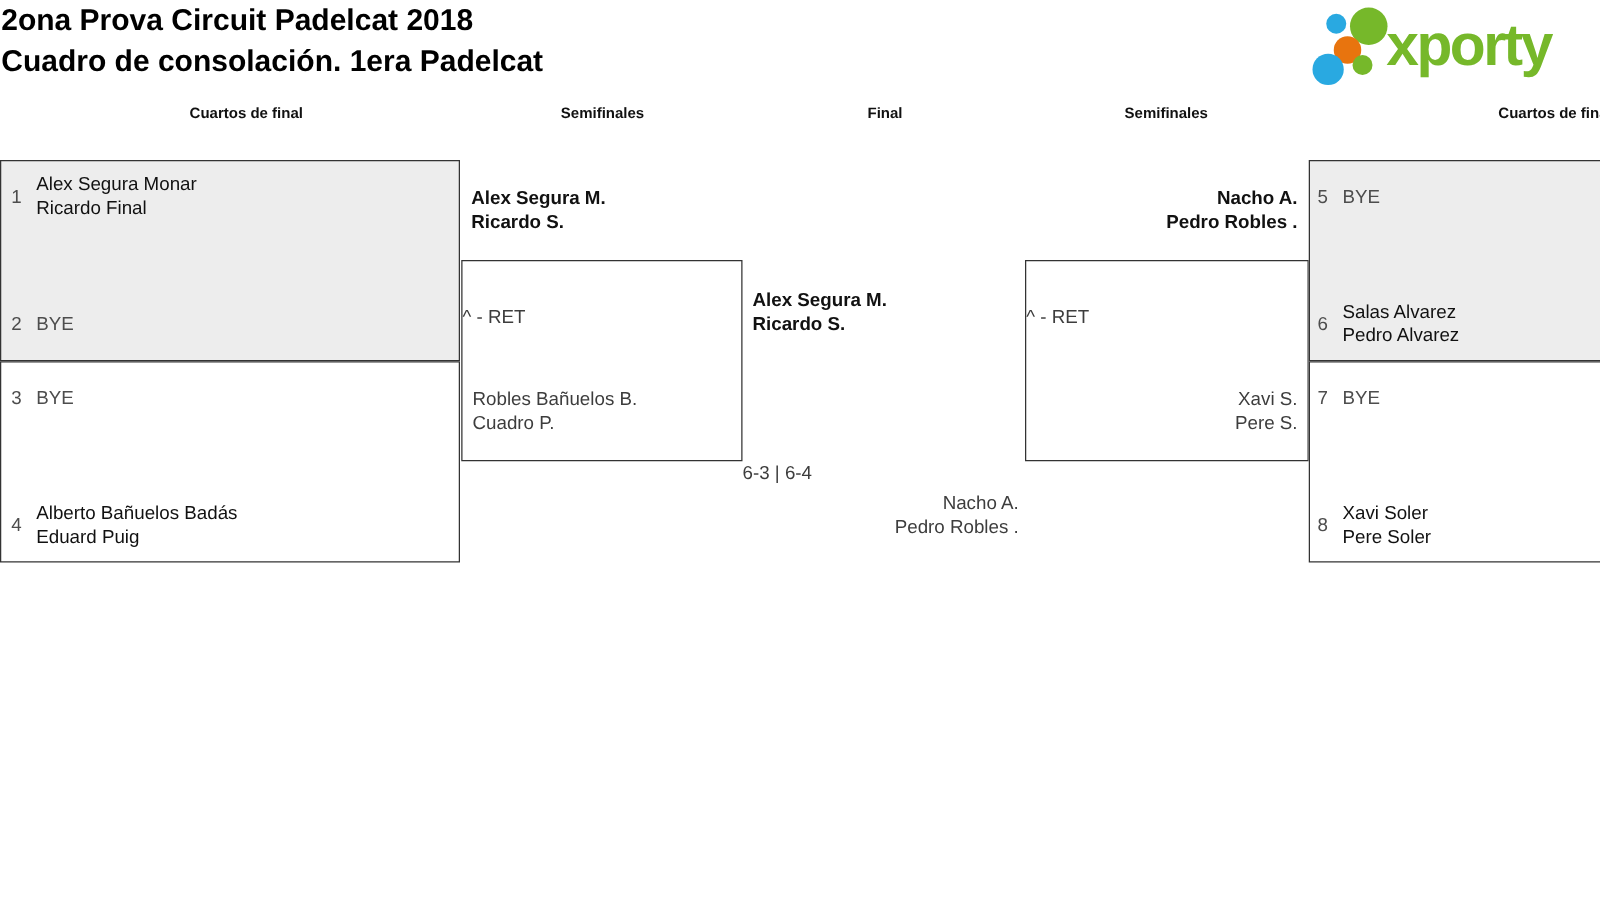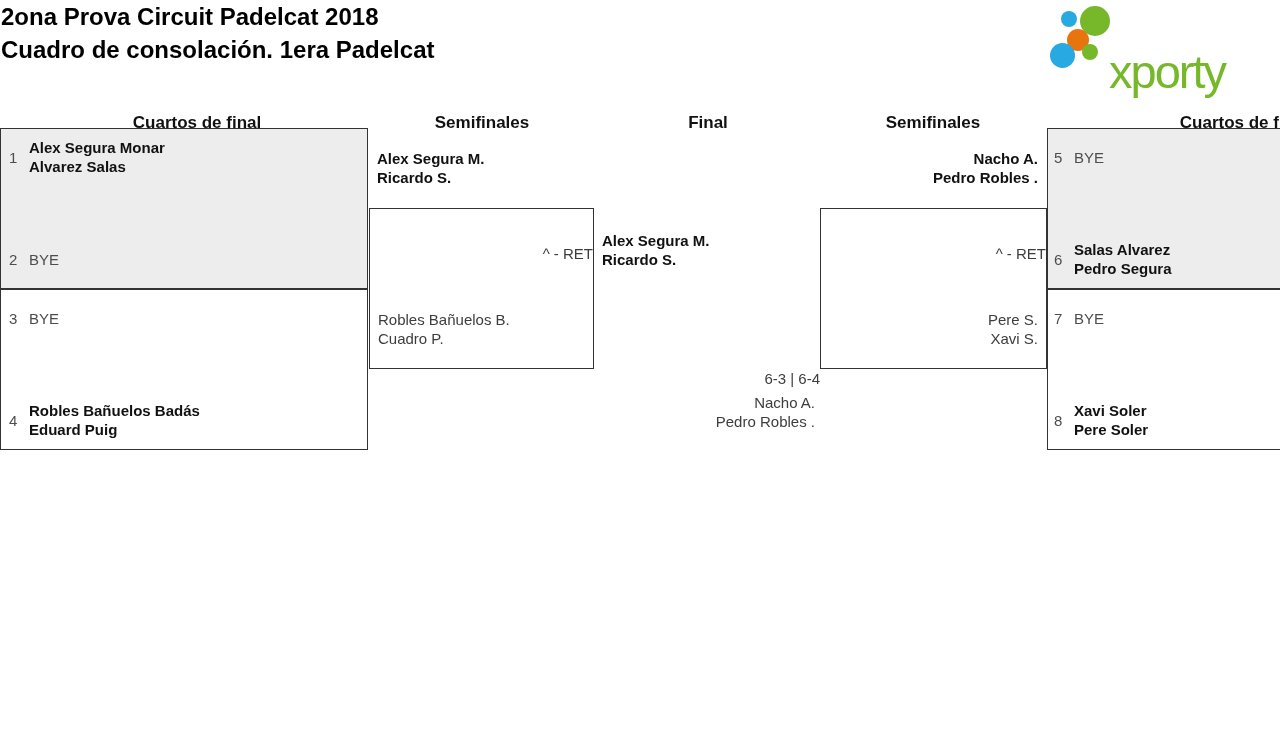--- a/index.html
+++ b/index.html
@@ -21,49 +21,49 @@
   
   .title{position:absolute;left:1px;top:0;font-size:24px;line-height:33px;font-weight:700;color:#000;letter-spacing:0;}
   
   .logo{position:absolute;left:1045px;top:0;width:235px;height:78px;display:block;text-decoration:none;cursor:pointer;}
   .dot{position:absolute;border-radius:50%;}
   .dot.b1{left:16px;top:11px;width:16px;height:16px;background:var(--logo-blue);}
   .dot.g1{left:35px;top:6px;width:30px;height:30px;background:var(--logo-green);}
   .dot.o1{left:22px;top:29px;width:22px;height:22px;background:var(--logo-orange);}
   .dot.b2{left:5px;top:43px;width:25px;height:25px;background:var(--logo-blue);}
   .dot.g2{left:37px;top:44px;width:16px;height:16px;background:var(--logo-green);}
-  .wordmark{position:absolute;left:64px;top:8px;font-size:47px;line-height:56px;font-weight:400;letter-spacing:-2px;color:var(--logo-green);margin-top:36px;}
+  .wordmark{position:absolute;left:64px;top:8px;font-size:47px;line-height:56px;font-weight:700;letter-spacing:-2px;color:var(--logo-green);}
   
-  .round-header{position:absolute;top:112px;transform:translateX(-50%);font-size:17px;line-height:21px;font-weight:700;color:#111;white-space:nowrap;text-align:center;}
+  .round-header{position:absolute;top:80px;transform:translateX(-50%);font-size:12px;line-height:21px;font-weight:700;color:#111;white-space:nowrap;text-align:center;}
   .rh-qfl{left:197px;} .rh-sfl{left:482px;} .rh-f{left:708px;} .rh-sfr{left:933px;} .rh-qfr{left:1244px;}
   
   .box{position:absolute;border:1px solid var(--box-border);background:#fff;}
   .box.alt{background:var(--box-fill-alt);}
   .qfl1{left:0;top:128px;width:368px;height:161px;}
   .qfl2{left:0;top:289px;width:368px;height:161px;}
   .sfl{left:369px;top:208px;width:225px;height:161px;}
   .sfr{left:820px;top:208px;width:227px;height:161px;}
   .qfr1{left:1047px;top:128px;width:370px;height:161px;}
   .qfr2{left:1047px;top:289px;width:370px;height:161px;}
   
   .slot{position:absolute;left:8px;right:8px;height:40px;display:flex;align-items:center;gap:6px;}
   .qfr1 .slot,.qfr2 .slot{left:6px;}
   .slot.top{top:8px;}
   .slot.bottom{bottom:9px;}
   .seed{flex:0 0 14px;font-size:15px;color:var(--text-secondary);}
-  .names{font-size:15px;line-height:19px;font-weight:700;color:var(--text-primary);white-space:nowrap;}
+  .names{font-size:15px;line-height:19px;font-weight:400;color:var(--text-primary);white-space:nowrap;}
   .names.bye{font-weight:400;color:var(--text-secondary);}
   
   .adv{position:absolute;font-size:15px;line-height:19px;font-weight:700;color:var(--text-primary);white-space:nowrap;}
   .adv.sfl-w{left:377px;top:149px;}
   .adv.sfr-w{right:242px;top:149px;text-align:right;}
   .adv.f-w{left:602px;top:231px;}
   .sub{position:absolute;font-size:15px;line-height:19px;font-weight:400;color:#3d3d3d;white-space:nowrap;}
   .sub.f-r{right:465px;top:393px;text-align:right;}
-  .score{position:absolute;left:0;right:0;top:36px;text-align:right;font-size:15px;color:#3d3d3d;font-weight:400;}
+  .score{position:absolute;left:0;right:0;top:36px;text-align:left;font-size:15px;color:#3d3d3d;font-weight:400;}
   .score.final-score{left:594px;right:auto;width:226px;top:324px;position:absolute;margin-top:46px;}
   .loser{position:absolute;left:8px;right:8px;bottom:20px;font-size:15px;line-height:19px;font-weight:400;color:#3d3d3d;white-space:nowrap;}
   .loser.right{text-align:right;}
 </style>
 </head>
 <body>
 
 <div class="stage">
 
   <div class="title">
@@ -84,42 +84,42 @@
   <div class="round-header rh-sfl">Semifinales</div>
   <div class="round-header rh-f">Final</div>
   <div class="round-header rh-sfr">Semifinales</div>
   <div class="round-header rh-qfr">Cuartos de final</div>
 
   <div class="box alt qfl1">
     <div class="slot top">
       <span class="seed">1</span>
       <span class="names">
         <div>Alex Segura Monar</div>
-        <div>Alvarez Salas</div>
+        <div>Ricardo Final</div>
       </span>
     </div>
     <div class="slot bottom">
       <span class="seed">2</span>
       <span class="names bye">
         <div>BYE</div>
       </span>
     </div>
   </div>
 
   <div class="box qfl2">
     <div class="slot top">
       <span class="seed">3</span>
       <span class="names bye">
         <div>BYE</div>
       </span>
     </div>
     <div class="slot bottom">
       <span class="seed">4</span>
       <span class="names">
-        <div>Robles Bañuelos Badás</div>
+        <div>Alberto Bañuelos Badás</div>
         <div>Eduard Puig</div>
       </span>
     </div>
   </div>
 
   <div class="adv sfl-w">
     <div>Alex Segura M.</div>
     <div>Ricardo S.</div>
   </div>
 
@@ -142,37 +142,37 @@
   </div>
 
   <div class="adv sfr-w">
     <div>Nacho A.</div>
     <div>Pedro Robles .</div>
   </div>
 
   <div class="box sfr">
     <div class="score">^ - RET</div>
     <div class="loser right">
+      <div>Xavi S.</div>
       <div>Pere S.</div>
-      <div>Xavi S.</div>
     </div>
   </div>
 
   <div class="box alt qfr1">
     <div class="slot top">
       <span class="seed">5</span>
       <span class="names bye">
         <div>BYE</div>
       </span>
     </div>
     <div class="slot bottom">
       <span class="seed">6</span>
       <span class="names">
         <div>Salas Alvarez</div>
-        <div>Pedro Segura</div>
+        <div>Pedro Alvarez</div>
       </span>
     </div>
   </div>
 
   <div class="box qfr2">
     <div class="slot top">
       <span class="seed">7</span>
       <span class="names bye">
         <div>BYE</div>
       </span>

